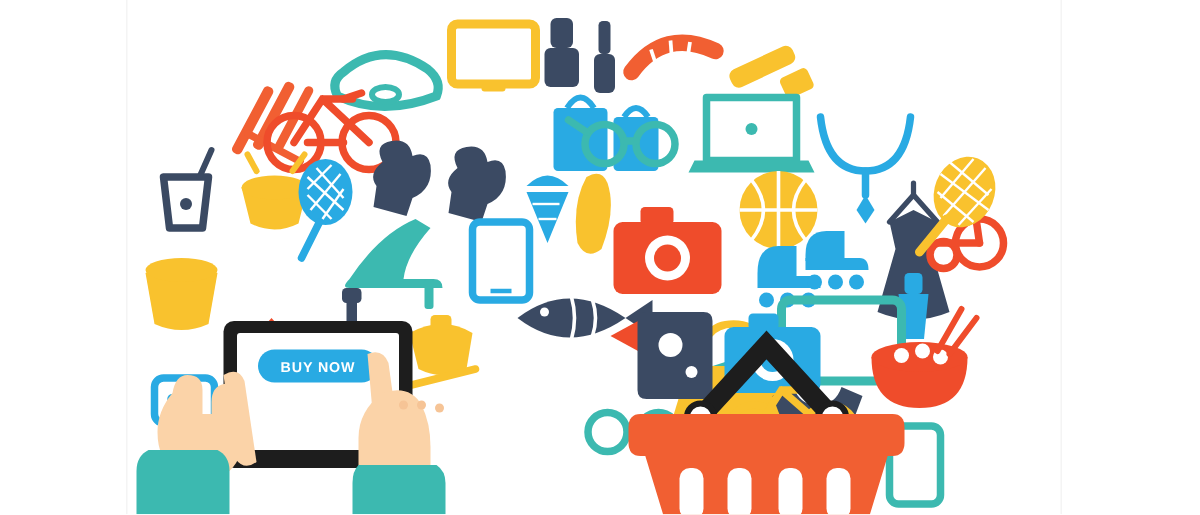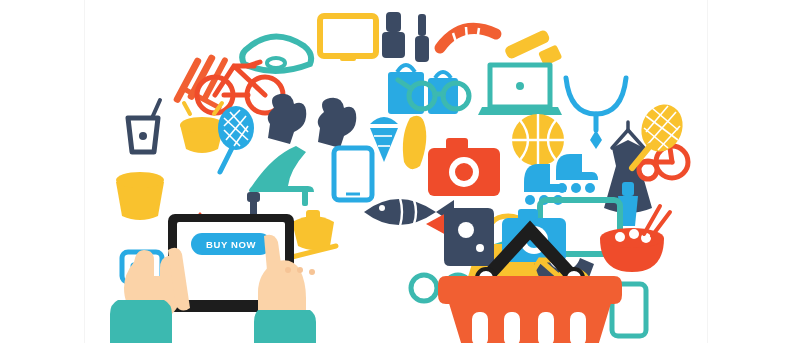--- a/index.html
+++ b/index.html
@@ -22,21 +22,21 @@
     top: 0;
     width: 1px;
     height: 343px;
     background: #f4f4f4;
   }
   #edge-left  { left: 84px; }
   #edge-right { left: 707px; }
 
   #artboard {
     position: absolute;
-    left: 88px;
+    left: 69px;
     top: 0;
     width: 622px;
     height: 275px;
   }
   svg.scene {
     display: block;
     width: 622px;
     height: 343px;
   }
   .buy-text {

